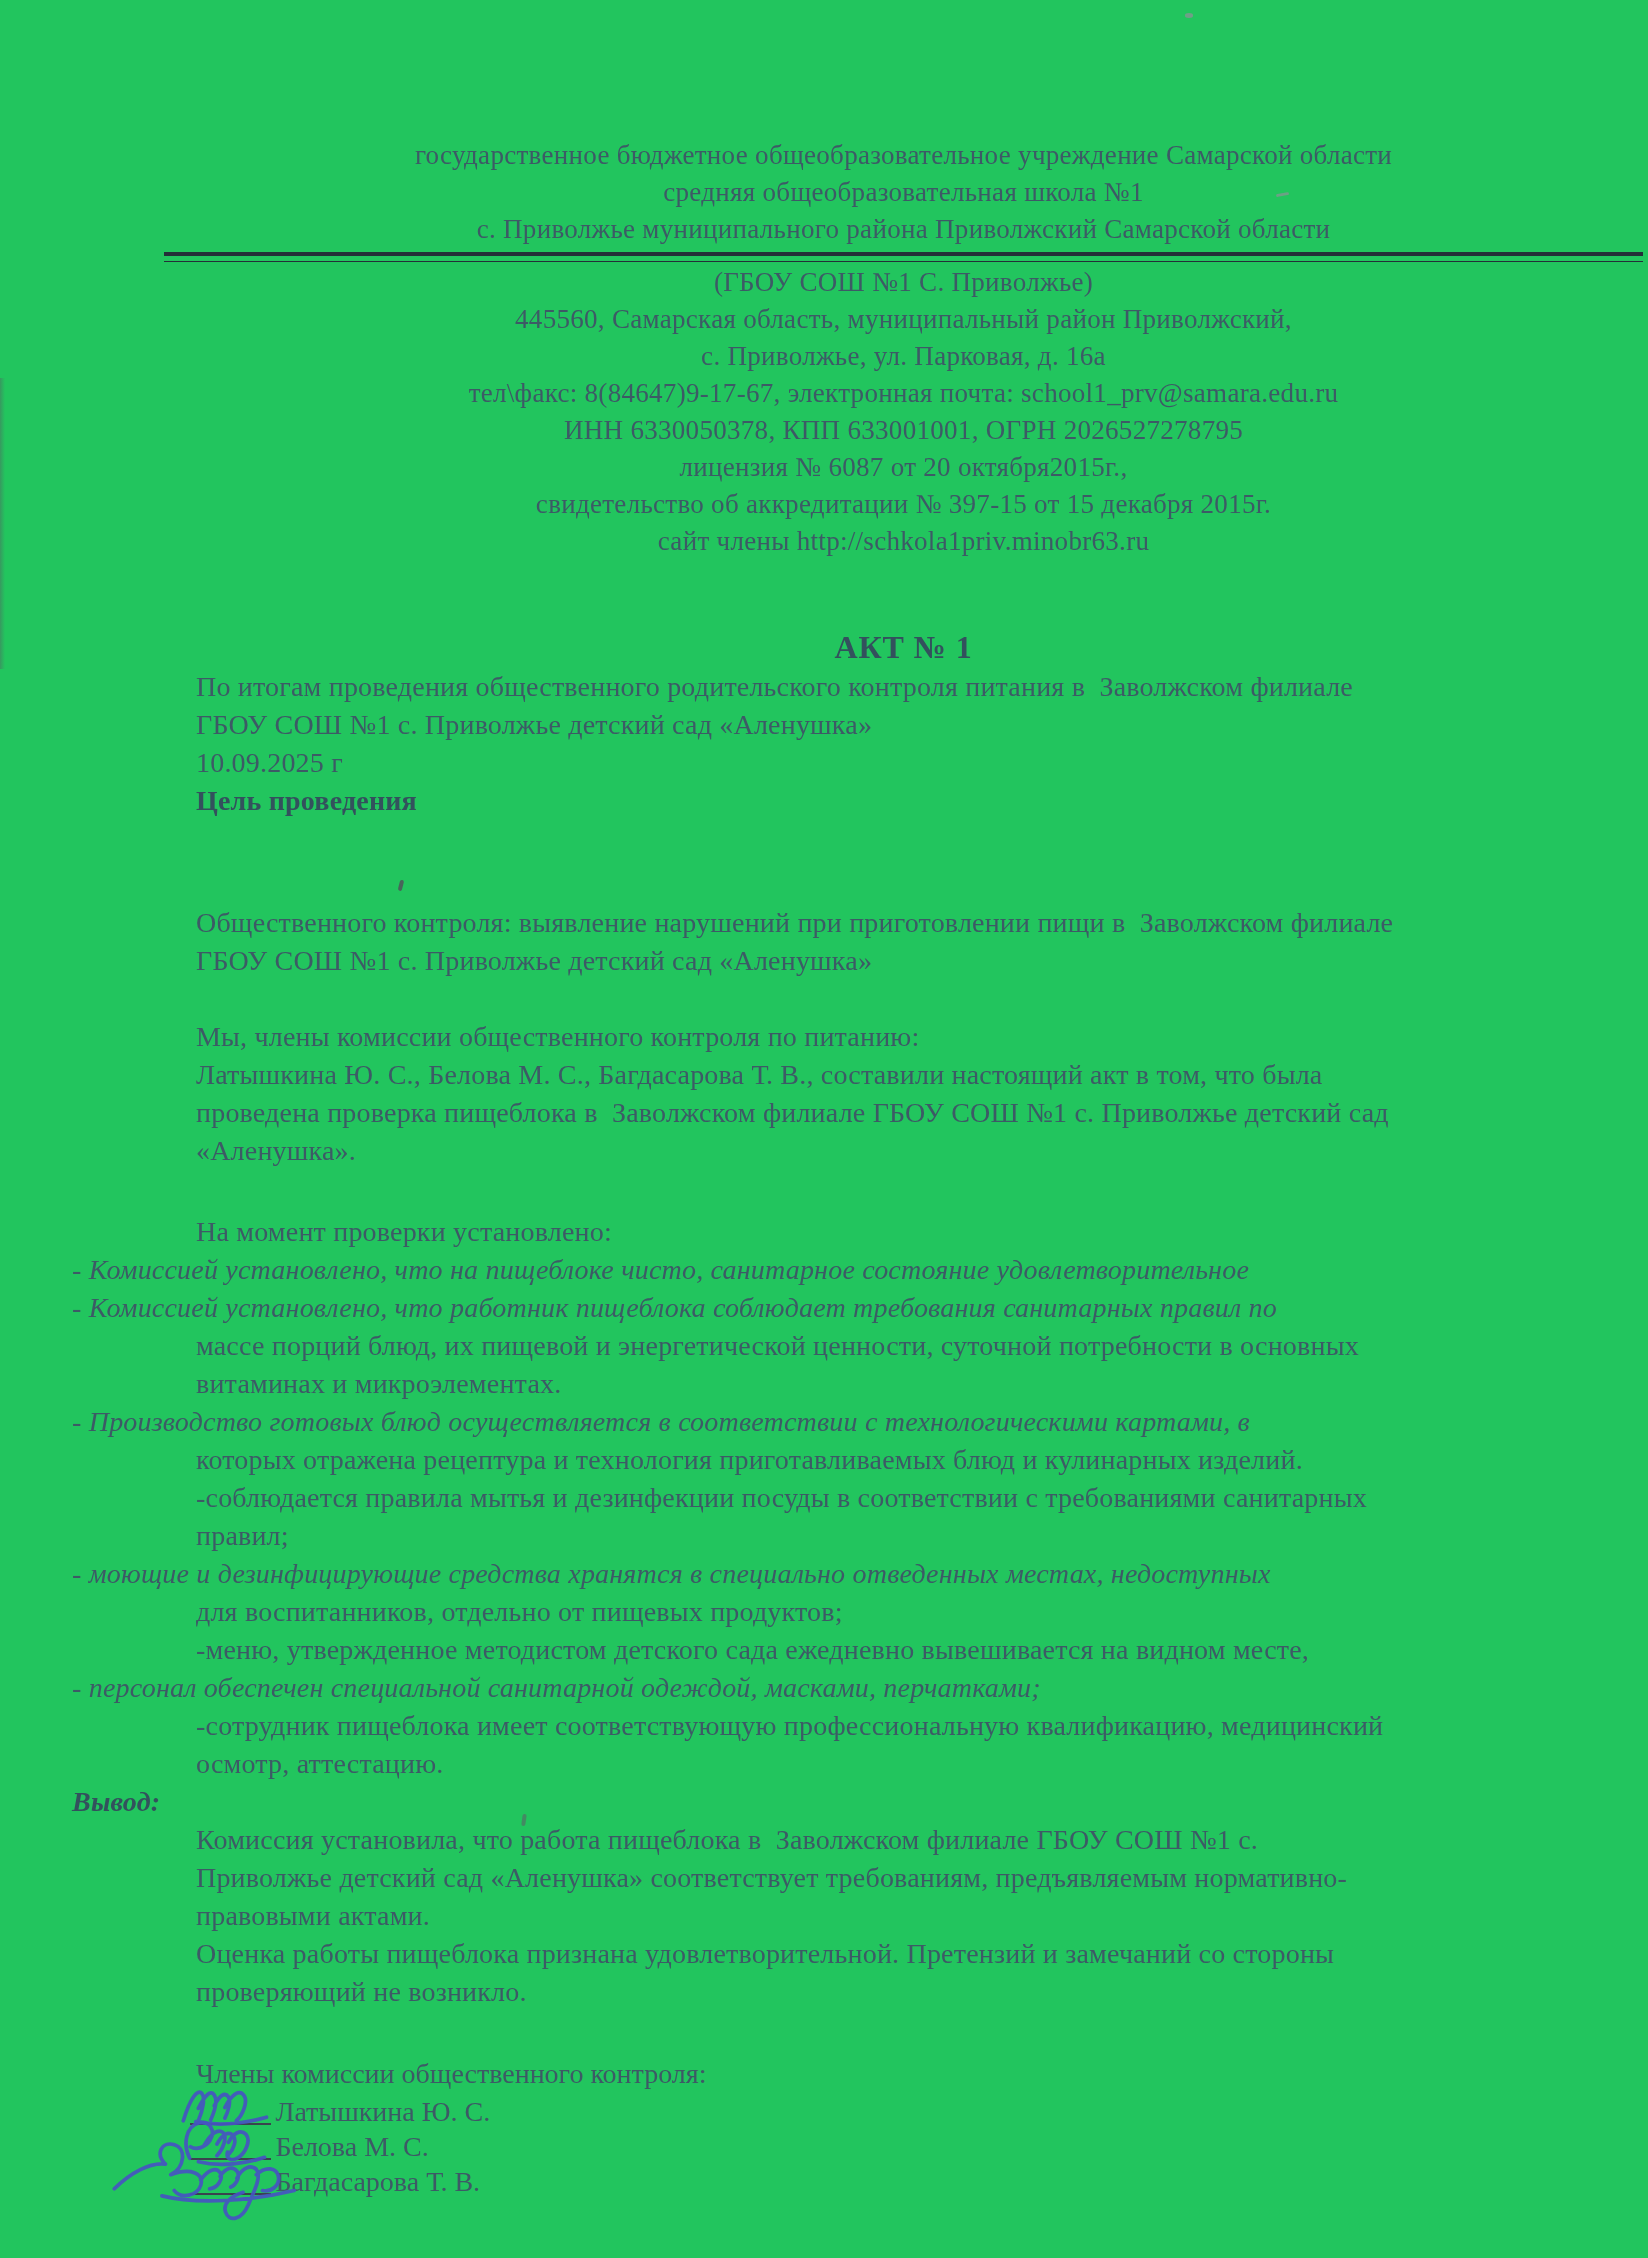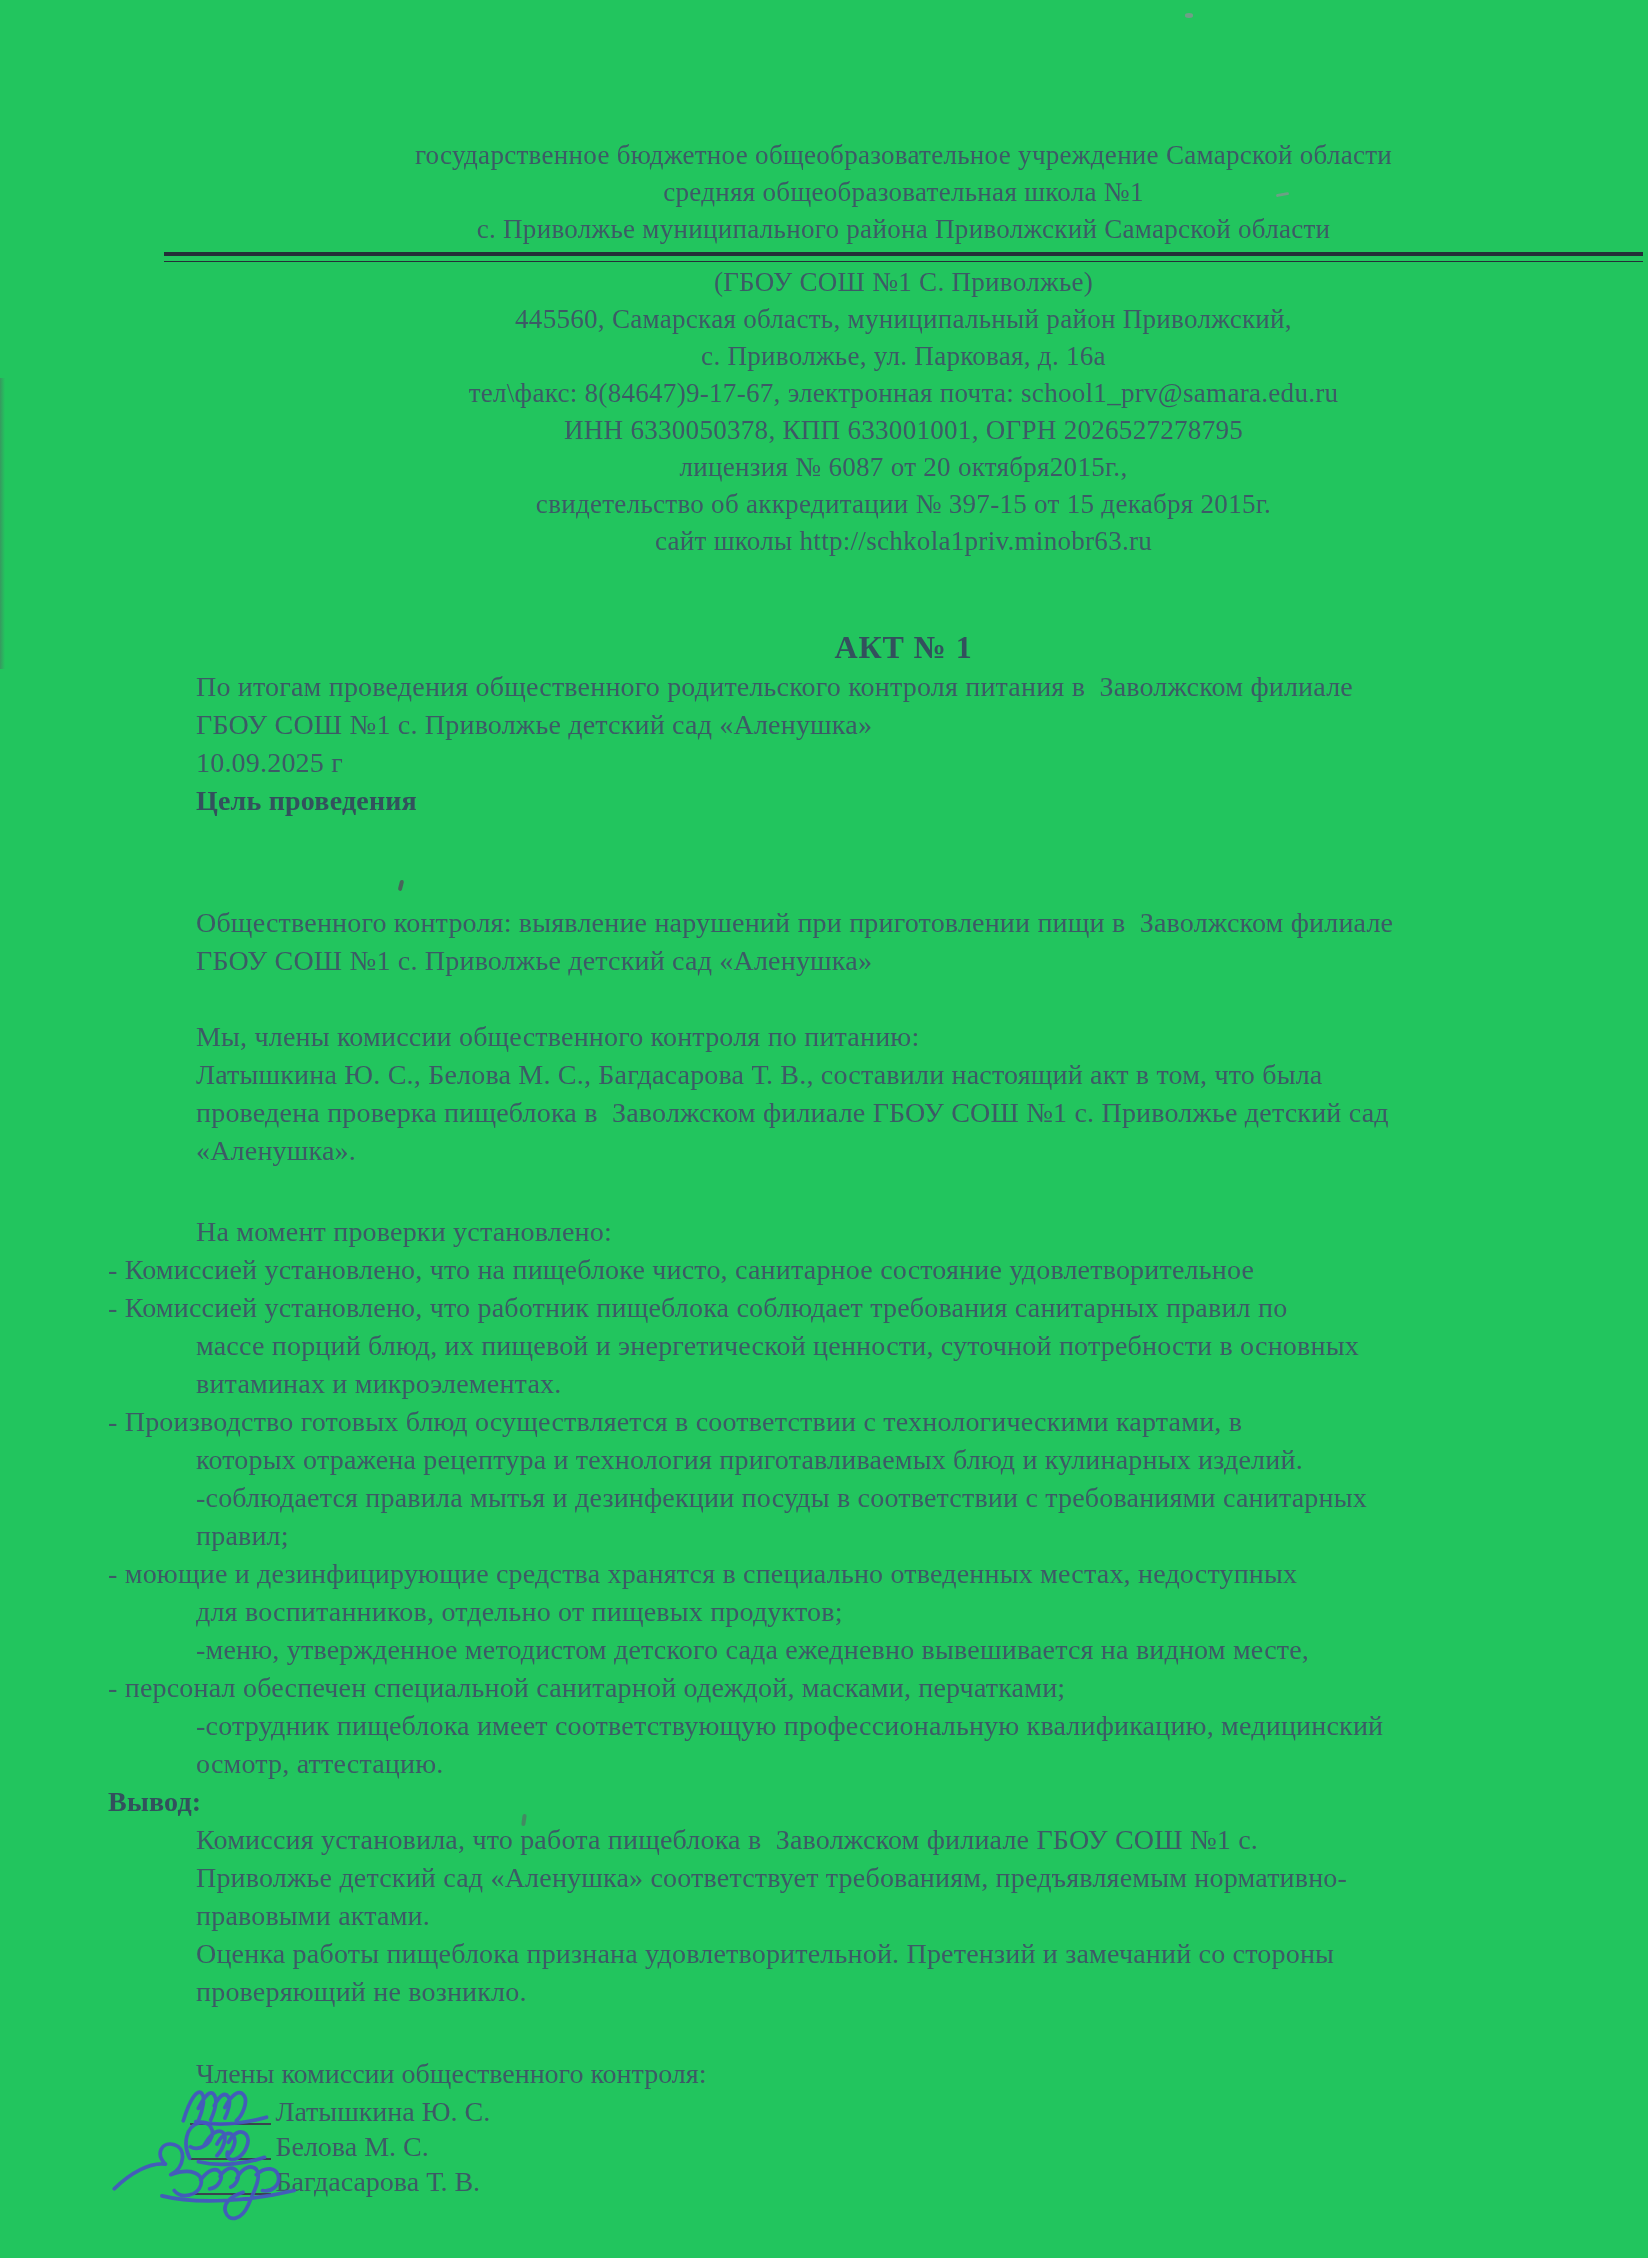--- a/index.html
+++ b/index.html
@@ -42,21 +42,21 @@
     line-height:41px;
   }
   
   .body-lines {
     font-size:28px;
     line-height:38px;
     letter-spacing:0.2px;
     white-space:pre;
   }
   .bline { margin-left:196px; }
-  .bline.hang { margin-left:108px; }
+  .bline.hang { margin-left:72px;font-style:italic; }
   .bline.bold { font-weight:bold; color:#33515d; }
   
   .signatures { position:relative; margin-top:44px; }
   .sig-heading {
     margin-left:196px;
     font-size:28px;
     line-height:38px;
     white-space:pre;
   }
   .sig-row {
@@ -118,21 +118,21 @@
     <div>средняя общеобразовательная школа №1</div>
     <div>с. Приволжье муниципального района Приволжский Самарской области</div>
     <div class="rule"></div>
     <div>(ГБОУ СОШ №1 С. Приволжье)</div>
     <div>445560, Самарская область, муниципальный район Приволжский,</div>
     <div>с. Приволжье, ул. Парковая, д. 16а</div>
     <div><span>тел\факс: 8(84647)9-17-67, электронная почта: </span><span class="u">school1_prv@samara.edu.ru</span></div>
     <div>ИНН 6330050378, КПП 633001001, ОГРН 2026527278795</div>
     <div>лицензия № 6087 от 20 октября2015г.,</div>
     <div>свидетельство об аккредитации № 397-15 от 15 декабря 2015г.</div>
-    <div><span>сайт школы </span><span class="u">http://schkola1priv.minobr63.ru</span></div>
+    <div><span>сайт члены </span><span class="u">http://schkola1priv.minobr63.ru</span></div>
   </div>
 
   <div class="title">АКТ № 1</div>
 
   <div class="body-lines"><div class="bline para">По итогам проведения общественного родительского контроля питания в  Заволжском филиале</div><div class="bline para">ГБОУ СОШ №1 с. Приволжье детский сад «Аленушка»</div><div class="bline para">10.09.2025 г</div><div class="bline para bold">Цель проведения</div><div class="bline para" style="margin-top: 84px;">Общественного контроля: выявление нарушений при приготовлении пищи в  Заволжском филиале</div><div class="bline para">ГБОУ СОШ №1 с. Приволжье детский сад «Аленушка»</div><div class="bline para" style="margin-top: 38px;">Мы, члены комиссии общественного контроля по питанию:</div><div class="bline para">Латышкина Ю. С., Белова М. С., Багдасарова Т. В., составили настоящий акт в том, что была</div><div class="bline para">проведена проверка пищеблока в  Заволжском филиале ГБОУ СОШ №1 с. Приволжье детский сад</div><div class="bline para">«Аленушка».</div><div class="bline para" style="margin-top: 43px;">На момент проверки установлено:</div><div class="bline hang">- Комиссией установлено, что на пищеблоке чисто, санитарное состояние удовлетворительное</div><div class="bline hang">- Комиссией установлено, что работник пищеблока соблюдает требования санитарных правил по</div><div class="bline para">массе порций блюд, их пищевой и энергетической ценности, суточной потребности в основных</div><div class="bline para">витаминах и микроэлементах.</div><div class="bline hang">- Производство готовых блюд осуществляется в соответствии с технологическими картами, в</div><div class="bline para">которых отражена рецептура и технология приготавливаемых блюд и кулинарных изделий.</div><div class="bline para">-соблюдается правила мытья и дезинфекции посуды в соответствии с требованиями санитарных</div><div class="bline para">правил;</div><div class="bline hang">- моющие и дезинфицирующие средства хранятся в специально отведенных местах, недоступных</div><div class="bline para">для воспитанников, отдельно от пищевых продуктов;</div><div class="bline para">-меню, утвержденное методистом детского сада ежедневно вывешивается на видном месте,</div><div class="bline hang">- персонал обеспечен специальной санитарной одеждой, масками, перчатками;</div><div class="bline para">-сотрудник пищеблока имеет соответствующую профессиональную квалификацию, медицинский</div><div class="bline para">осмотр, аттестацию.</div><div class="bline hang bold">Вывод:</div><div class="bline para">Комиссия установила, что работа пищеблока в  Заволжском филиале ГБОУ СОШ №1 с.</div><div class="bline para">Приволжье детский сад «Аленушка» соответствует требованиям, предъявляемым нормативно-</div><div class="bline para">правовыми актами.</div><div class="bline para">Оценка работы пищеблока признана удовлетворительной. Претензий и замечаний со стороны</div><div class="bline para">проверяющий не возникло.</div></div>
 
   <div class="signatures">
     <div class="sig-heading">Члены комиссии общественного контроля:</div>
 
     <div class="sig-row">

